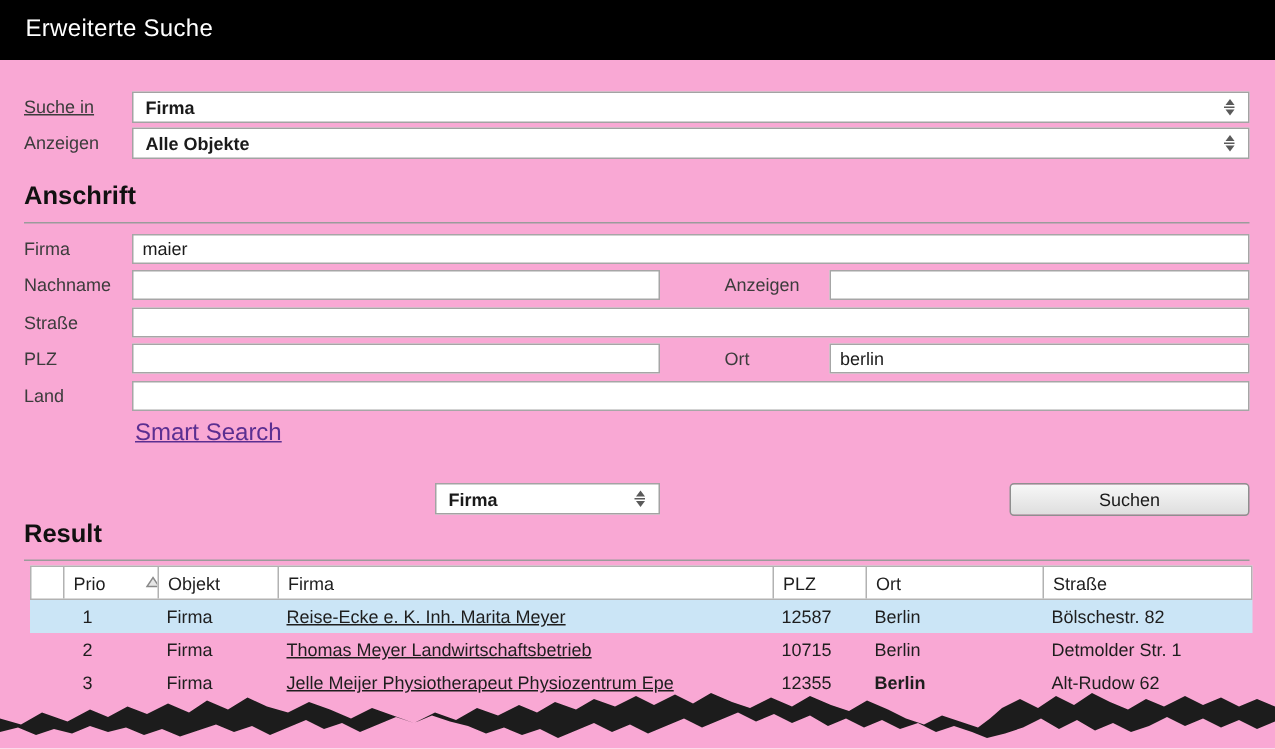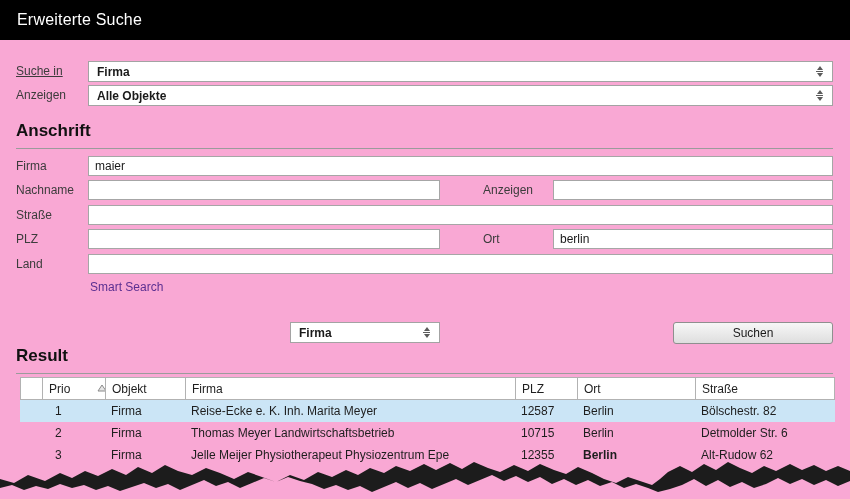--- a/index.html
+++ b/index.html
@@ -23,21 +23,21 @@
   .updown { display:inline-flex; flex-direction:column; align-items:center; row-gap:1px; }
   .updown .tri-up { width:0; height:0; border-left:3.5px solid transparent;
                     border-right:3.5px solid transparent; border-bottom:4px solid #5a5a5a; }
   .updown .bar { width:7px; height:1px; background:#5a5a5a; }
   .updown .tri-down { width:0; height:0; border-left:3.5px solid transparent;
                       border-right:3.5px solid transparent; border-top:4px solid #5a5a5a; }
 
   .section-title { position:absolute; left:16px; right:17px; font-size:17px; font-weight:700;
                    color:#111; padding-bottom:7px; border-bottom:1px solid #9b9b9b; }
 
-  .link { font-size:12px; color:#5b2f91; cursor:pointer; }
+  .link { font-size:16px; color:#5b2f91; text-decoration:underline; cursor:pointer; }
   .smart-search { position:absolute; left:90px; top:280px; }
 
   .btn { position:absolute; height:22px; border:1px solid #8f8f8f; border-radius:3px;
          background:linear-gradient(#f7f7f7,#dedede); font-family:inherit; font-size:12px;
          color:#1a1a1a; text-align:center; cursor:pointer; }
 
   
   .rtable { position:absolute; left:20px; top:377px; width:815px; font-size:12px; color:#1e1e1e; }
   .t-header { display:flex; height:23px; border:1px solid #b2b2b2; background:#fff; }
   .t-header .c { display:flex; align-items:center; border-right:1px solid #b2b2b2;
@@ -47,21 +47,21 @@
   .t-row .c { padding-left:6px; overflow:hidden; white-space:nowrap; }
   .t-row.selected { background:#cbe5f6; }
   .c0 { width:22px; flex:none; }
   .c1 { width:63px; flex:none;gap:20px; }
   .c2 { width:80px; flex:none; }
   .c3 { width:330px; flex:none; }
   .c4 { width:62px; flex:none; }
   .c5 { width:118px; flex:none; }
   .c6 { flex:1; }
   .t-row .c1 { padding-left:13px; }
-  .firma-link { color:#1e1e1e; cursor:pointer; }
+  .firma-link { color:#1e1e1e; text-decoration:underline; cursor:pointer; }
   .sort-icon { margin-left:7px; margin-bottom:2px; }
   .bold { font-weight:700; }
 
   .torn { position:absolute; left:0; top:455px; width:850px; height:44px; }
 </style>
 </head>
 <body>
 
 <div class="page">
 
@@ -153,21 +153,21 @@
     </div>
         <div class="t-row">
       <div class="c c0"></div>
       <div class="c c1">2</div>
       <div class="c c2">Firma</div>
       <div class="c c3">
         <a class="firma-link">Thomas Meyer Landwirtschaftsbetrieb</a>
       </div>
       <div class="c c4">10715</div>
       <div class="c c5">Berlin</div>
-      <div class="c c6">Detmolder Str. 6</div>
+      <div class="c c6">Detmolder Str. 1</div>
     </div>
         <div class="t-row">
       <div class="c c0"></div>
       <div class="c c1">3</div>
       <div class="c c2">Firma</div>
       <div class="c c3">
         <a class="firma-link">Jelle Meijer Physiotherapeut Physiozentrum Epe</a>
       </div>
       <div class="c c4">12355</div>
       <div class="c c5 bold">Berlin</div>

